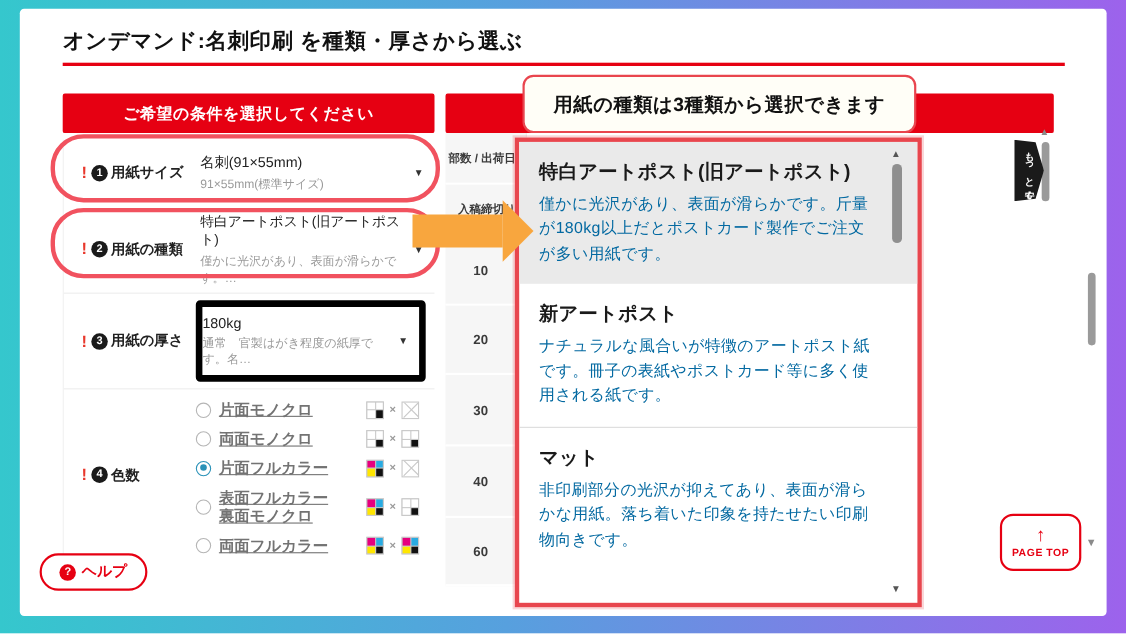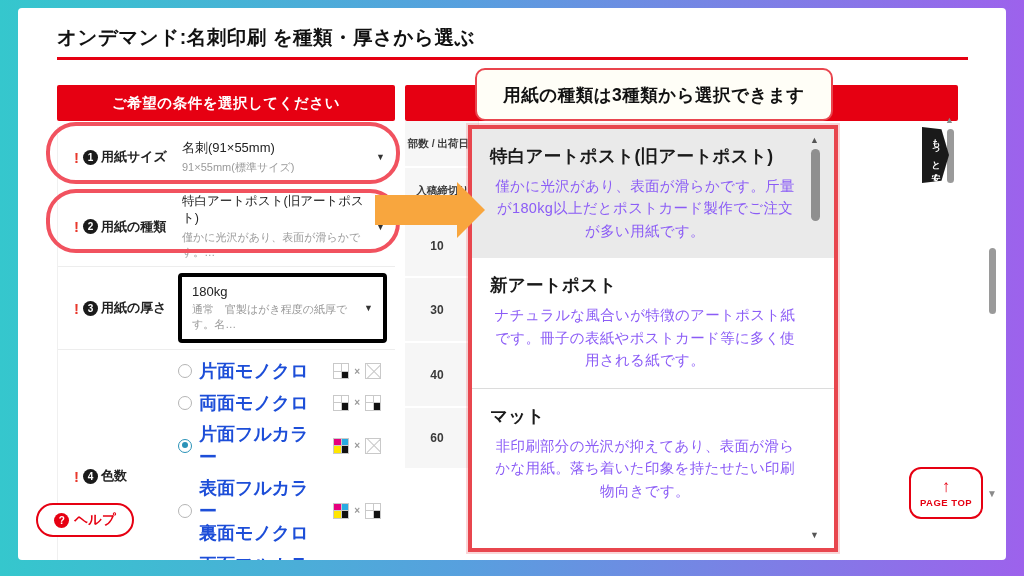--- a/index.html
+++ b/index.html
@@ -23,29 +23,29 @@
   .form-row.bordered { border-top:1px solid #ededed; }
   .row-label { width:120px; padding-left:16px; display:flex; align-items:center; gap:3px;
                font-size:13px; font-weight:bold; color:#222; flex-shrink:0; }
   .req { color:#e8382c; font-weight:bold; font-size:15px; margin-right:1px; }
   .circ { display:inline-flex; width:15px; height:15px; background:#1a1a1a; color:#fff; border-radius:50%;
           font-size:10px; align-items:center; justify-content:center; flex-shrink:0; }
   .row-control { flex:1; position:relative; padding:6px 22px 6px 4px; }
   .ctl-val { font-size:13px; color:#222; }
   .ctl-sub { font-size:11px; color:#9a9a9a; margin-top:3px; }
   .caret { position:absolute; right:10px; top:50%; transform:translateY(-50%); font-size:9px; color:#333; }
-  .boxed { border:4px solid #000000; border-radius:4px; background:#fff; padding:7px 22px 7px 10px; margin:6px 8px 6px 0; }
+  .boxed { border:6px solid #000000; border-radius:4px; background:#fff; padding:7px 22px 7px 0; margin:6px 8px 6px 0; }
   .row-colors { align-items:stretch; padding:4px 0 8px; }
   .row-colors .row-label { align-items:center; }
   .opts { flex:1; display:flex; flex-direction:column; gap:9px; padding-top:6px; }
   .opt { display:flex; align-items:center; gap:7px; }
   .radio { width:14px; height:14px; border:1.5px solid #b5b5b5; border-radius:50%; background:#fff; flex-shrink:0; position:relative; }
   .radio.sel { border-color:#2a92b8; }
   .radio.sel::after { content:""; position:absolute; left:2.5px; top:2.5px; width:6px; height:6px; border-radius:50%; background:#2a92b8; }
-  .opt-label { font-size:18px; font-weight:bold; color:#1d4ed8; line-height:1.25; }
+  .opt-label { font-size:14px; font-weight:bold; color:#737373; line-height:1.25;text-decoration:underline; }
   .opt-icons { margin-left:auto; margin-right:14px; display:flex; align-items:center; gap:5px; }
   .mult { color:#999; font-size:10px; font-weight:bold; }
   .cgrid { width:16px; height:16px; display:grid; grid-template-columns:1fr 1fr; grid-template-rows:1fr 1fr;
            gap:1px; background:#c9c9c9; border:1px solid #c9c9c9; }
   .cgrid span { background:#fff; }
   .cgrid.mono span:nth-child(4) { background:#111; }
   .cgrid.color span:nth-child(1){ background:#e6007e; }
   .cgrid.color span:nth-child(2){ background:#29abe2; }
   .cgrid.color span:nth-child(3){ background:#ffe600; }
   .cgrid.color span:nth-child(4){ background:#111; }
@@ -87,21 +87,21 @@
   .arrow-shaft { width:82px; height:30px; background:#f8a63e; }
   .arrow-head { width:0; height:0; border-top:28px solid transparent; border-bottom:28px solid transparent; border-left:28px solid #f8a63e; }
 
   
   .dropdown { position:absolute; left:450px; top:117px; width:370px; height:427px; background:#fff;
               border:4px solid #e8464e; box-shadow:0 0 0 2px rgba(232,70,78,.22); z-index:25; overflow:hidden; }
   .dd-item { padding:15px 34px 16px 18px; cursor:pointer; }
   .dd-item.sel { background:#eaeaea; }
   .dd-item + .dd-item.lined { border-top:1px solid #dcdcdc; }
   .dd-name { font-size:17.5px; font-weight:bold; color:#1a1a1a; letter-spacing:.3px; }
-  .dd-desc { font-size:14.5px; color:#8b5cf6; line-height:1.55; margin-top:7px; letter-spacing:.3px;text-align:center; }
+  .dd-desc { font-size:14.5px; color:#0369a1; line-height:1.55; margin-top:7px; letter-spacing:.3px; }
   .dd-scroll-up { position:absolute; right:15px; top:6px; font-size:9px; color:#555; }
   .dd-thumb { position:absolute; right:14px; top:20px; width:9px; height:72px; background:#8f8f8f; border-radius:5px; }
   .dd-scroll-down { position:absolute; right:15px; bottom:8px; font-size:9px; color:#555; }
 
   
   .side-tab { position:absolute; left:904px; top:119px; width:27px; height:56px; background:#1a1a1a; color:#fff;
               writing-mode:vertical-rl; font-size:9px; font-weight:bold; display:flex; align-items:center; justify-content:center;
               clip-path:polygon(0 0,72% 4%,100% 50%,72% 96%,0 100%); z-index:15; letter-spacing:1px; }
 
   
@@ -276,20 +276,21 @@
       <span class="help-q">?</span>
       <span class="help-label">ヘルプ</span>
     </div>
 
     <div class="rp-header"></div>
 
     <div class="qty-col">
       <div class="qcell head1">部数 / 出荷日</div>
       <div class="qcell head2">入稿締切り</div>
       <div class="qcell num q10">10</div>
+      <div class="qcell num q20">20</div>
       <div class="qcell num q30">30</div>
       <div class="qcell num q40">40</div>
       <div class="qcell num q50">60</div>
     </div>
 
     <div class="callout">用紙の種類は3種類から選択できます</div>
 
     <div class="arrow">
       <span class="arrow-shaft"></span>
         <span class="arrow-head"></span>

